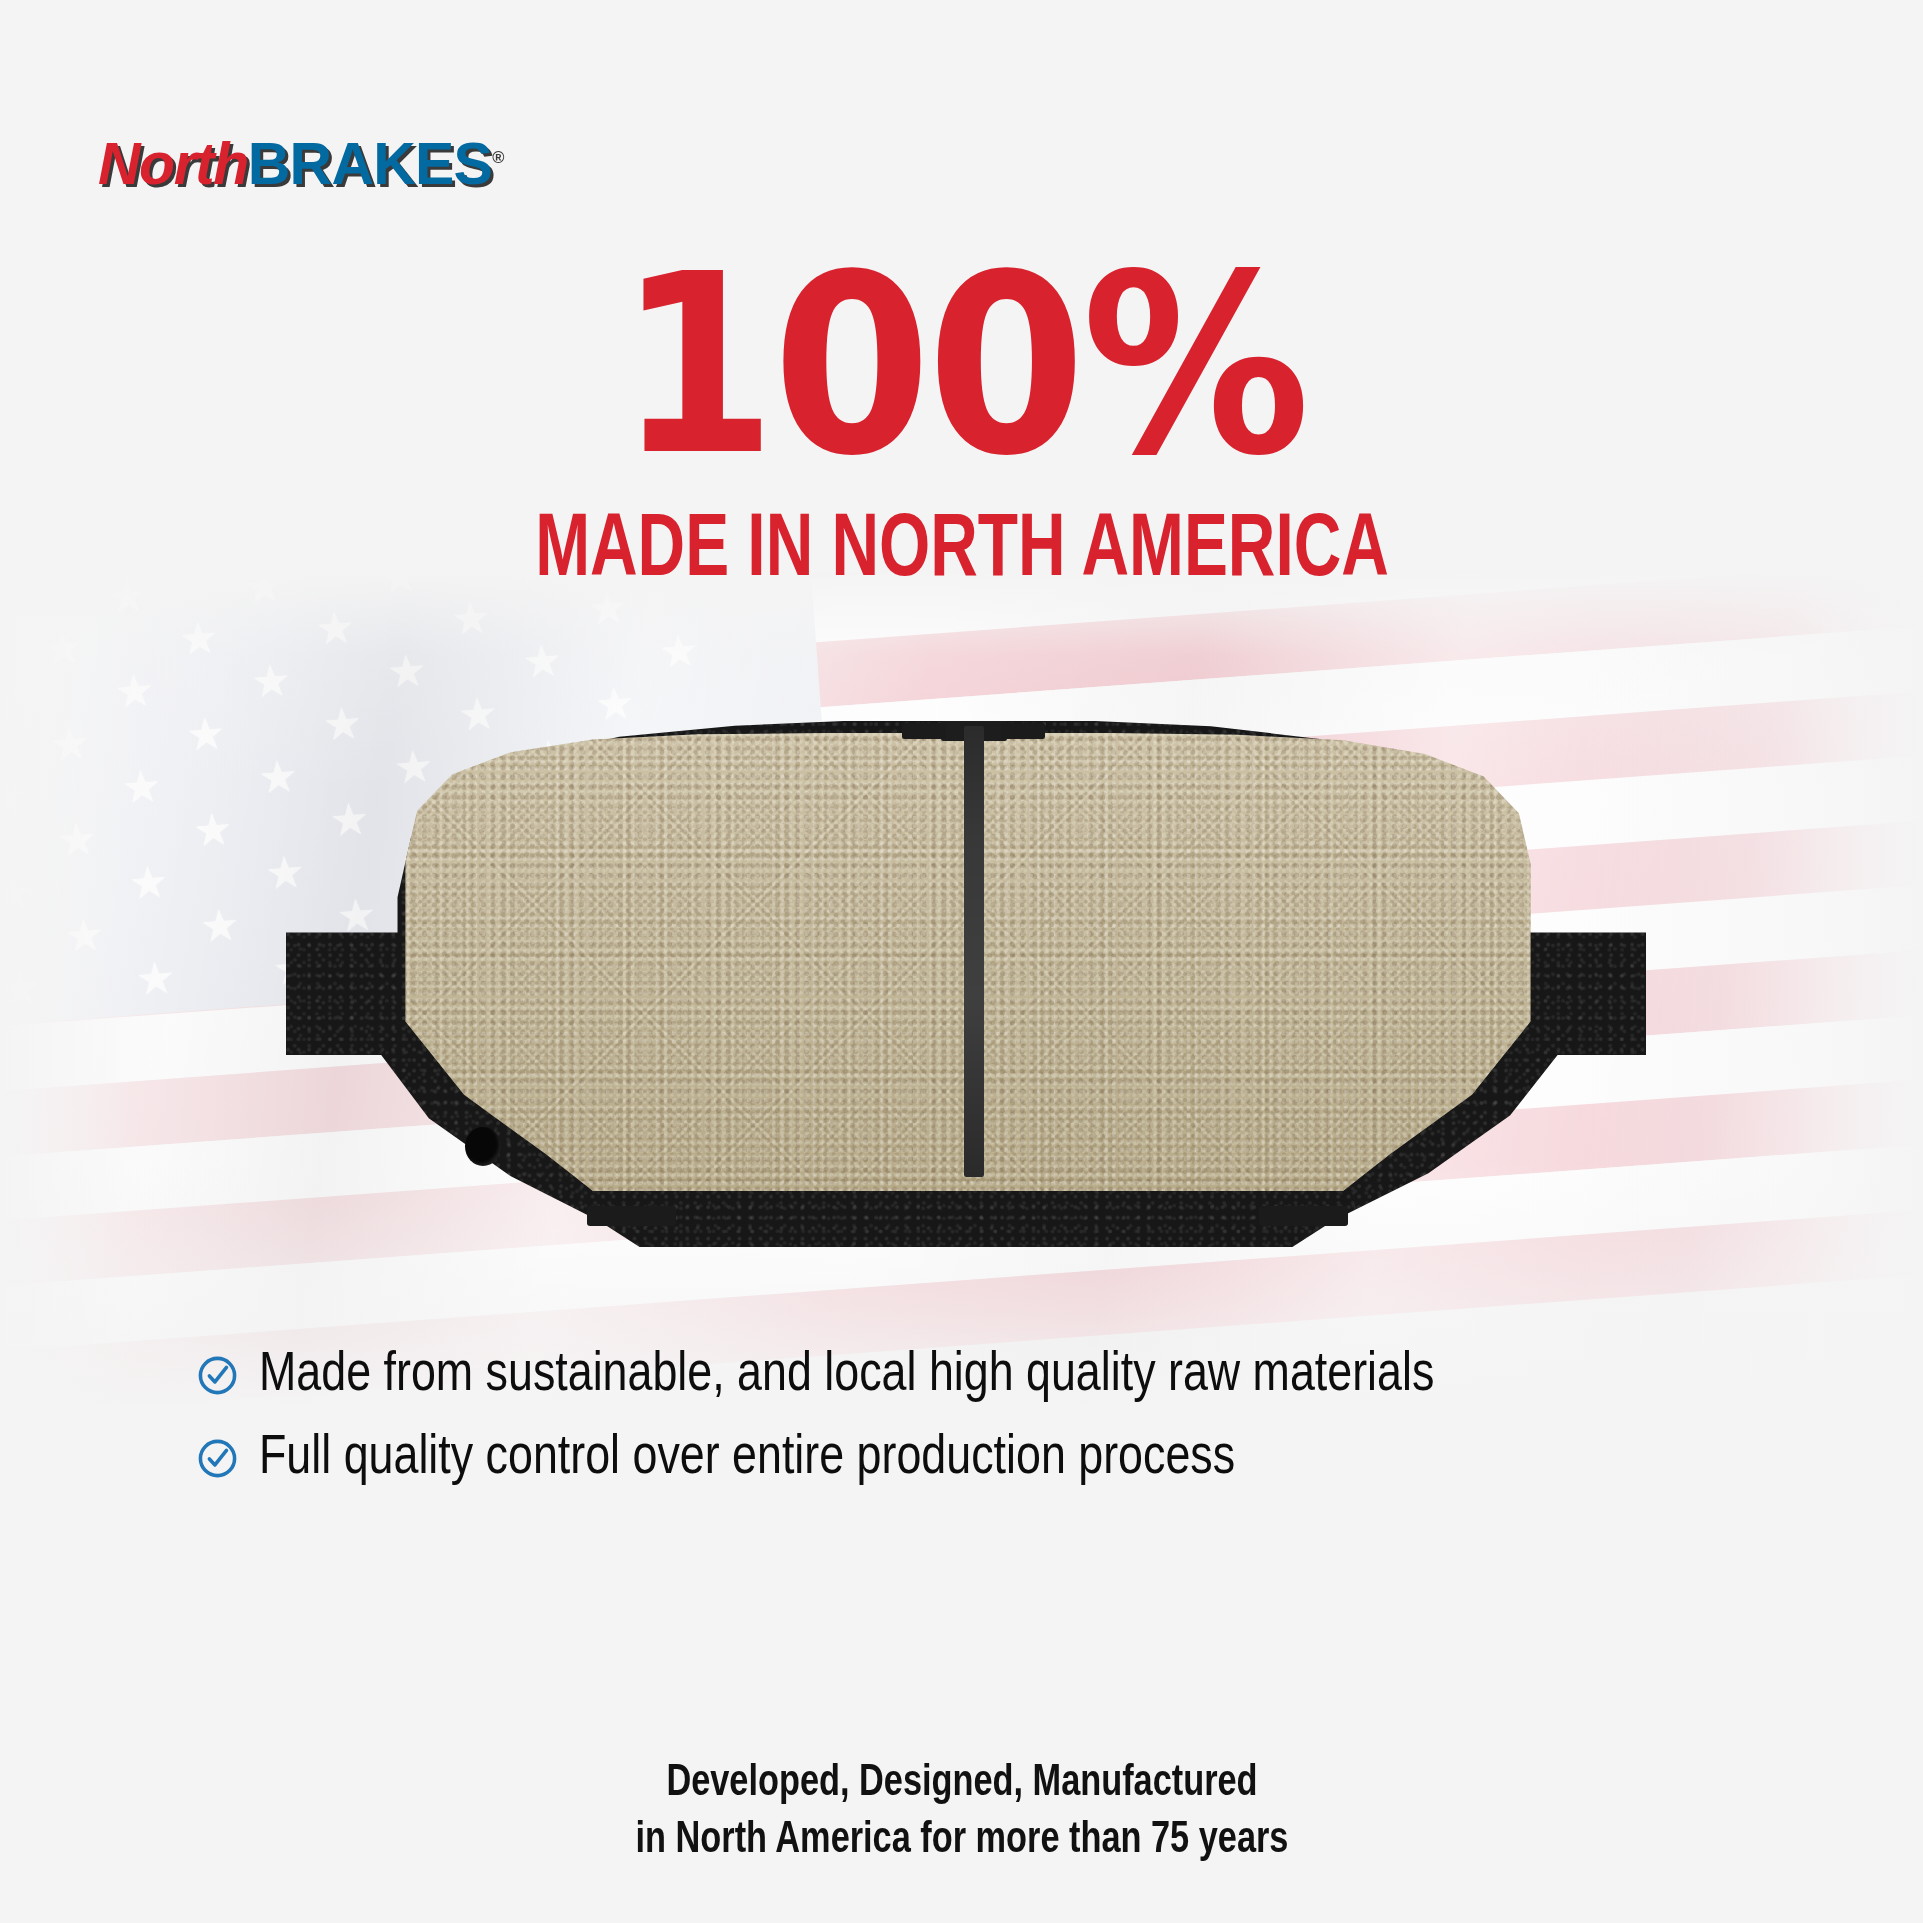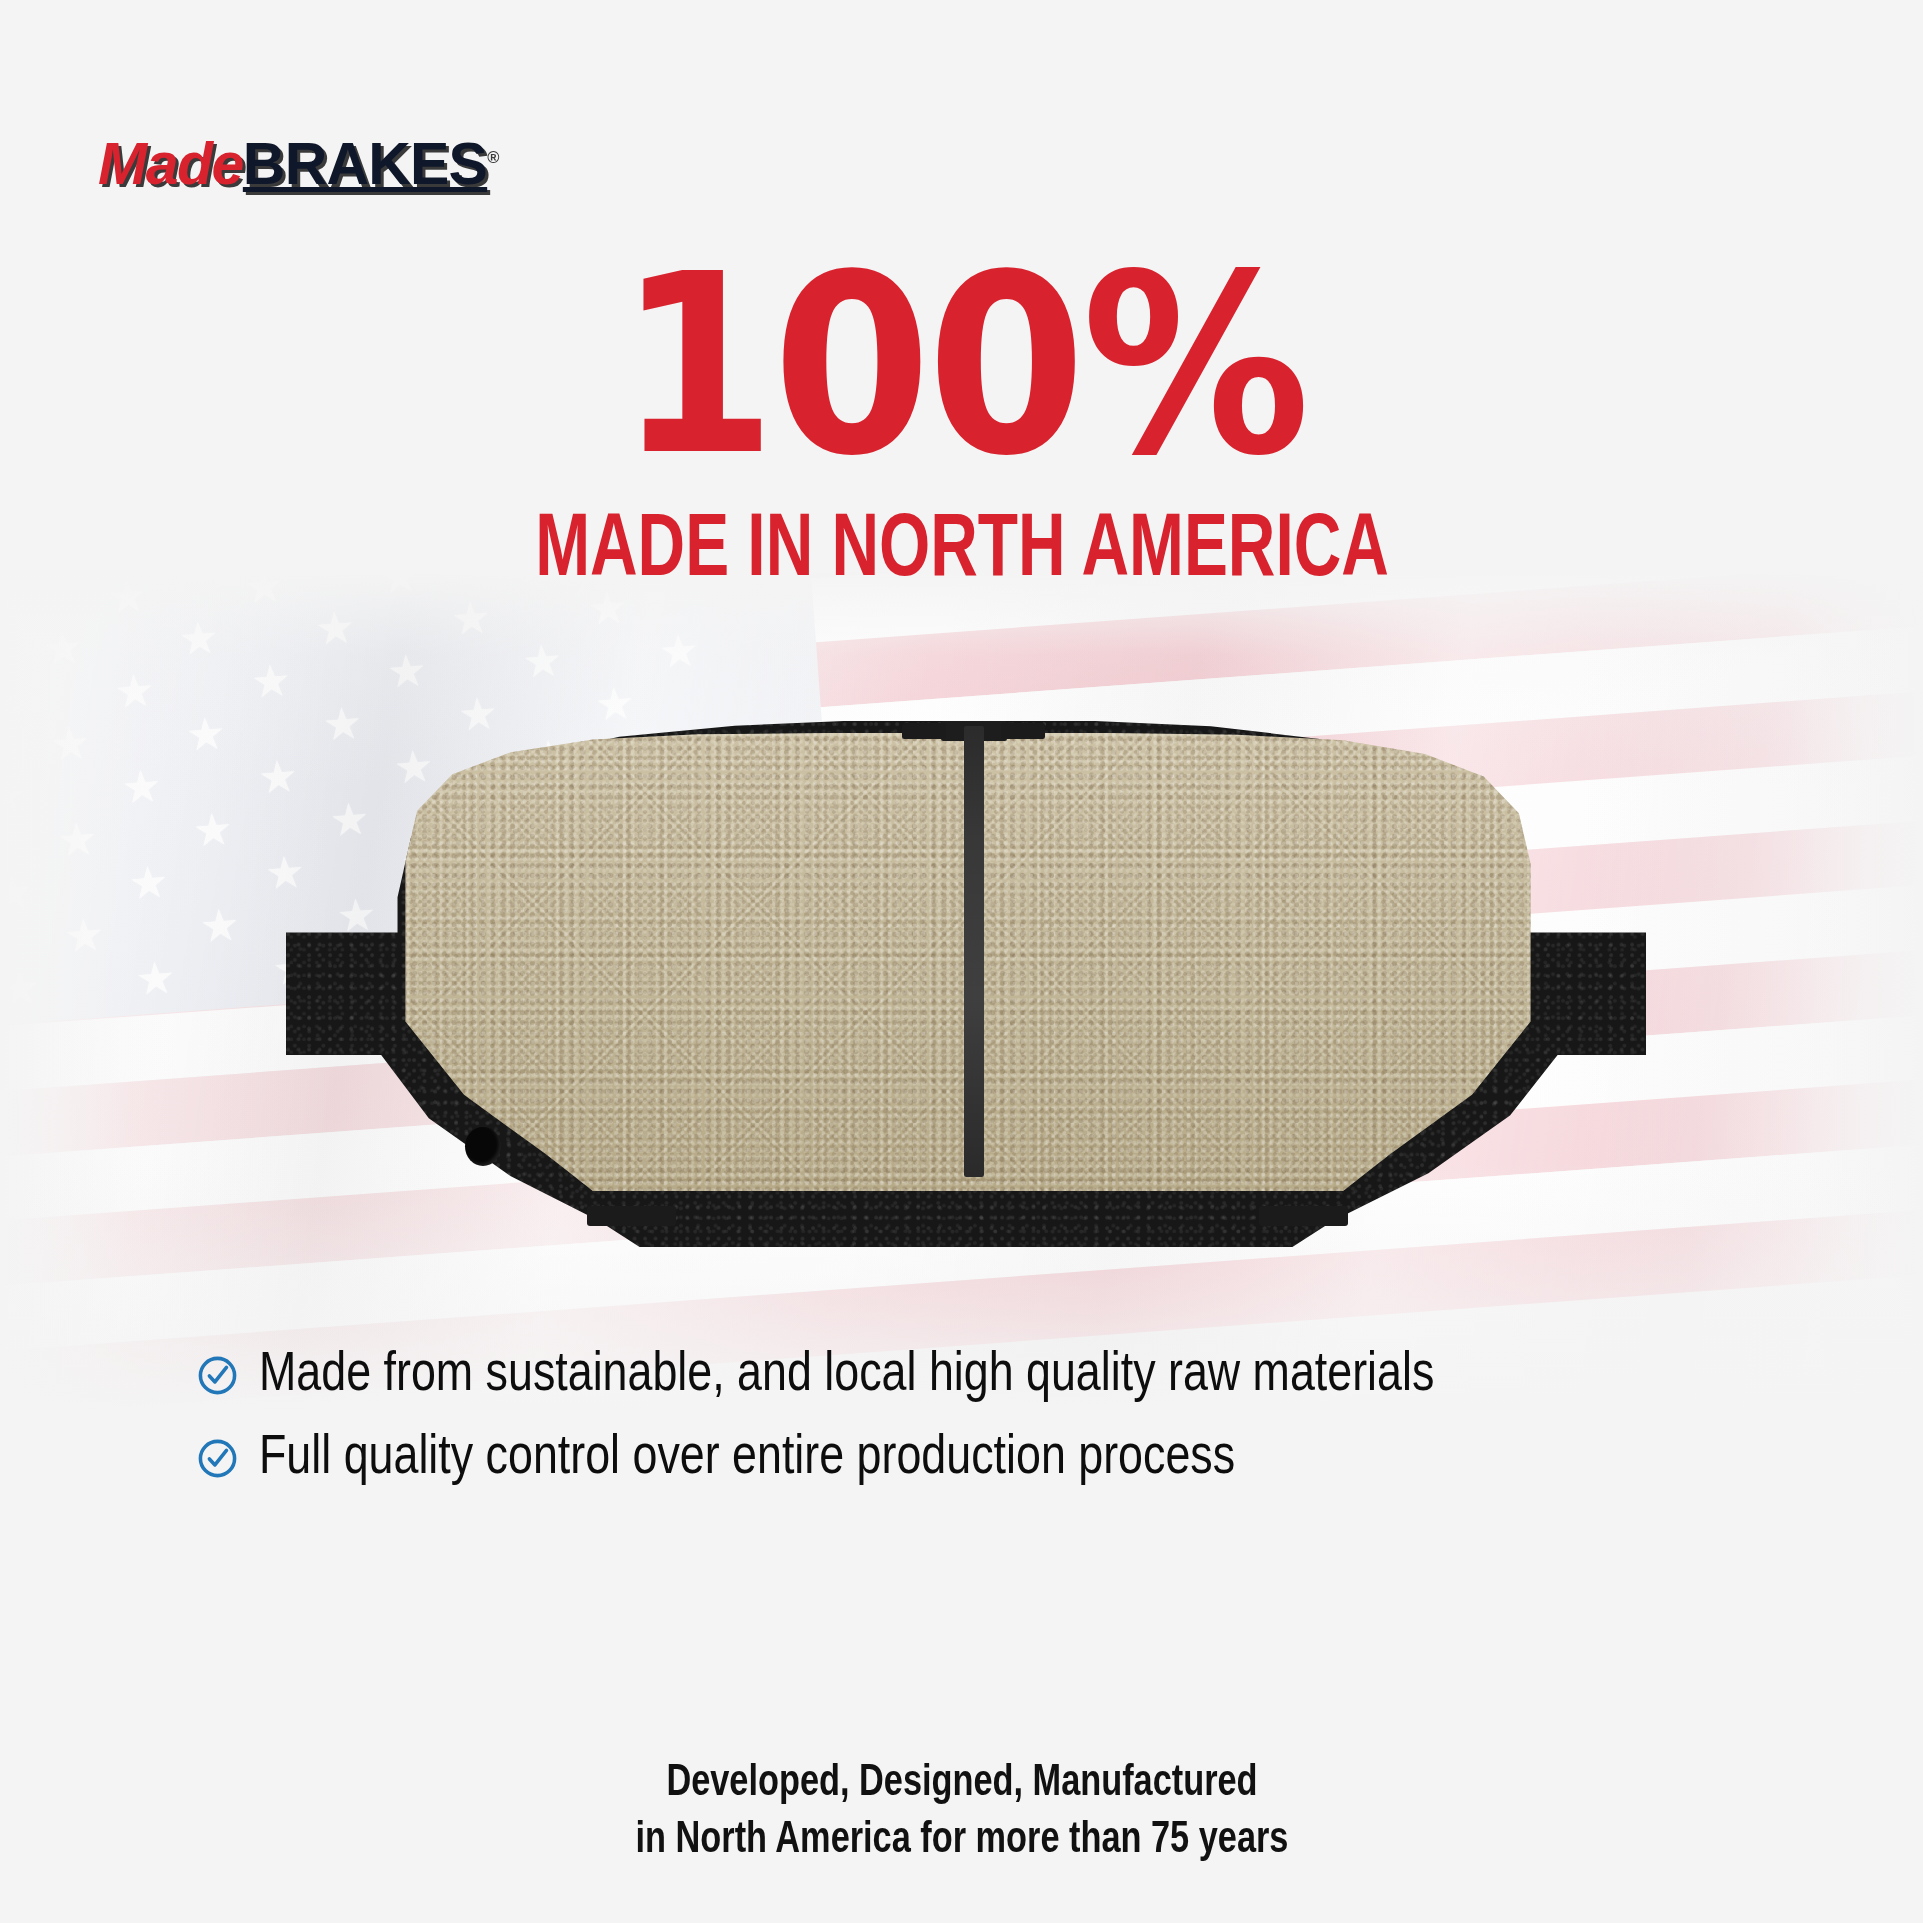--- a/index.html
+++ b/index.html
@@ -73,24 +73,23 @@
     white-space:nowrap;
     font-family:"Liberation Sans", sans-serif;
   }
   #logo .ameri{
     color:#d8232f;
     font-style:italic;
     text-shadow:3px 3px 0 #3a3a3a;
     font-stretch:condensed;
   }
   #logo .brakes{
-    color:#0f172a;
+    color:#0369a1;
     text-shadow:3px 3px 0 #3a3a3a;
     letter-spacing:-0.8px;
-    text-decoration:underline;
   }
   #logo .reg{
     font-size:16.5px; vertical-align:super; color:#3a3a3a;
     text-shadow:none; letter-spacing:0;
   }
 
   
   #headline-block{
     position:absolute; left:0; top:248px;
     width:1924px; text-align:center;
@@ -298,21 +297,21 @@
         <span class="star" style="left: 457px; top: 394px; opacity: 0.85;">★</span>
         <span class="star" style="left: 593px; top: 394px; opacity: 0.85;">★</span>
         <span class="star" style="left: 730px; top: 394px; opacity: 0.85;">★</span>
       </div>
     <div class="wave-shade"></div>
   </div>
   <div class="flag-fade"></div>
 </div>
 
 <div id="logo">
-  <span class="ameri">Made</span><span class="brakes">BRAKES</span><span class="reg">®</span>
+  <span class="ameri">North</span><span class="brakes">BRAKES</span><span class="reg">®</span>
 </div>
 
 <div id="headline-block">
   <div id="headline-pct">100%</div>
   <div id="headline-sub">MADE IN NORTH AMERICA</div>
 </div>
 
 <div id="brake-pad">
   <div id="pad-body" class="bp-backing"></div>
   <div id="pad-friction"></div>

